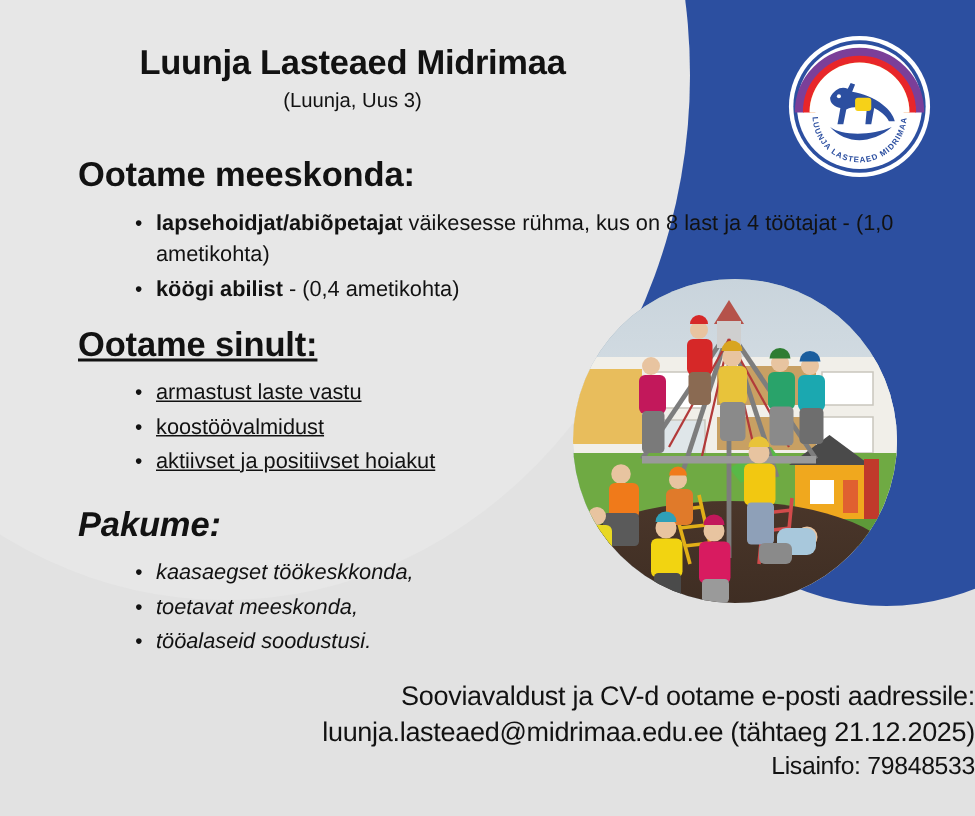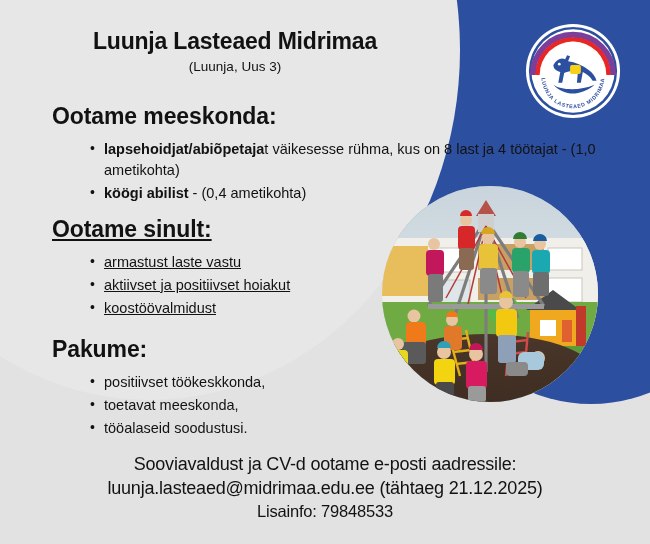--- a/index.html
+++ b/index.html
@@ -109,34 +109,34 @@
     position: absolute;
     left: 0;
     top: -1px;
     font-size: 14px;
     color: #121212;
   }
   .b { font-weight: bold; }
 
   #sec-team   { top: 103px; }
   #sec-you    { top: 216px; text-decoration: underline; }
-  #sec-offer  { top: 336px; }
+  #sec-offer  { top: 336px; font-style: italic; }
 
   
   .footer {
     position: absolute;
     left: 0;
     top: 452px;
     width: 650px;
     text-align: center;
     font-size: 18px;
     line-height: 1.34;
     letter-spacing: -0.2px;
   }
-  .footer div { white-space: nowrap; }
+  .footer div { white-space: nowrap; text-align: right; }
   .footer .line3 { font-size: 16.5px; }
 </style>
 </head>
 <body>
 
 <div id="poster">
 
   <div class="bg-blue-blob"></div>
   <div class="bg-gray-wash"></div>
 
@@ -314,29 +314,29 @@
     <ul class="bullets">
       <li><span class="b">lapsehoidjat/abiõpetaja</span><span>t väikesesse rühma, kus on 8 last ja 4 töötajat - (1,0 ametikohta)</span></li>
       <li><span class="b">köögi abilist</span><span> - (0,4 ametikohta)</span></li>
     </ul>
   </div>
 
   <div class="section" id="sec-you">
     <div class="section-head">Ootame sinult:</div>
     <ul class="bullets">
       <li><span>armastust laste vastu</span></li>
+      <li><span>koostöövalmidust</span></li>
       <li><span>aktiivset ja positiivset hoiakut</span></li>
-      <li><span>koostöövalmidust</span></li>
     </ul>
   </div>
 
   <div class="section" id="sec-offer">
     <div class="section-head">Pakume:</div>
     <ul class="bullets">
-      <li><span>positiivset töökeskkonda,</span></li>
+      <li><span>kaasaegset töökeskkonda,</span></li>
       <li><span>toetavat meeskonda,</span></li>
       <li><span>tööalaseid soodustusi.</span></li>
     </ul>
   </div>
 
   <div class="footer">
     <div>Sooviavaldust ja CV-d ootame e-posti aadressile:</div>
     <div>luunja.lasteaed@midrimaa.edu.ee (tähtaeg 21.12.2025)</div>
     <div class="line3">Lisainfo: 79848533</div>
   </div>

